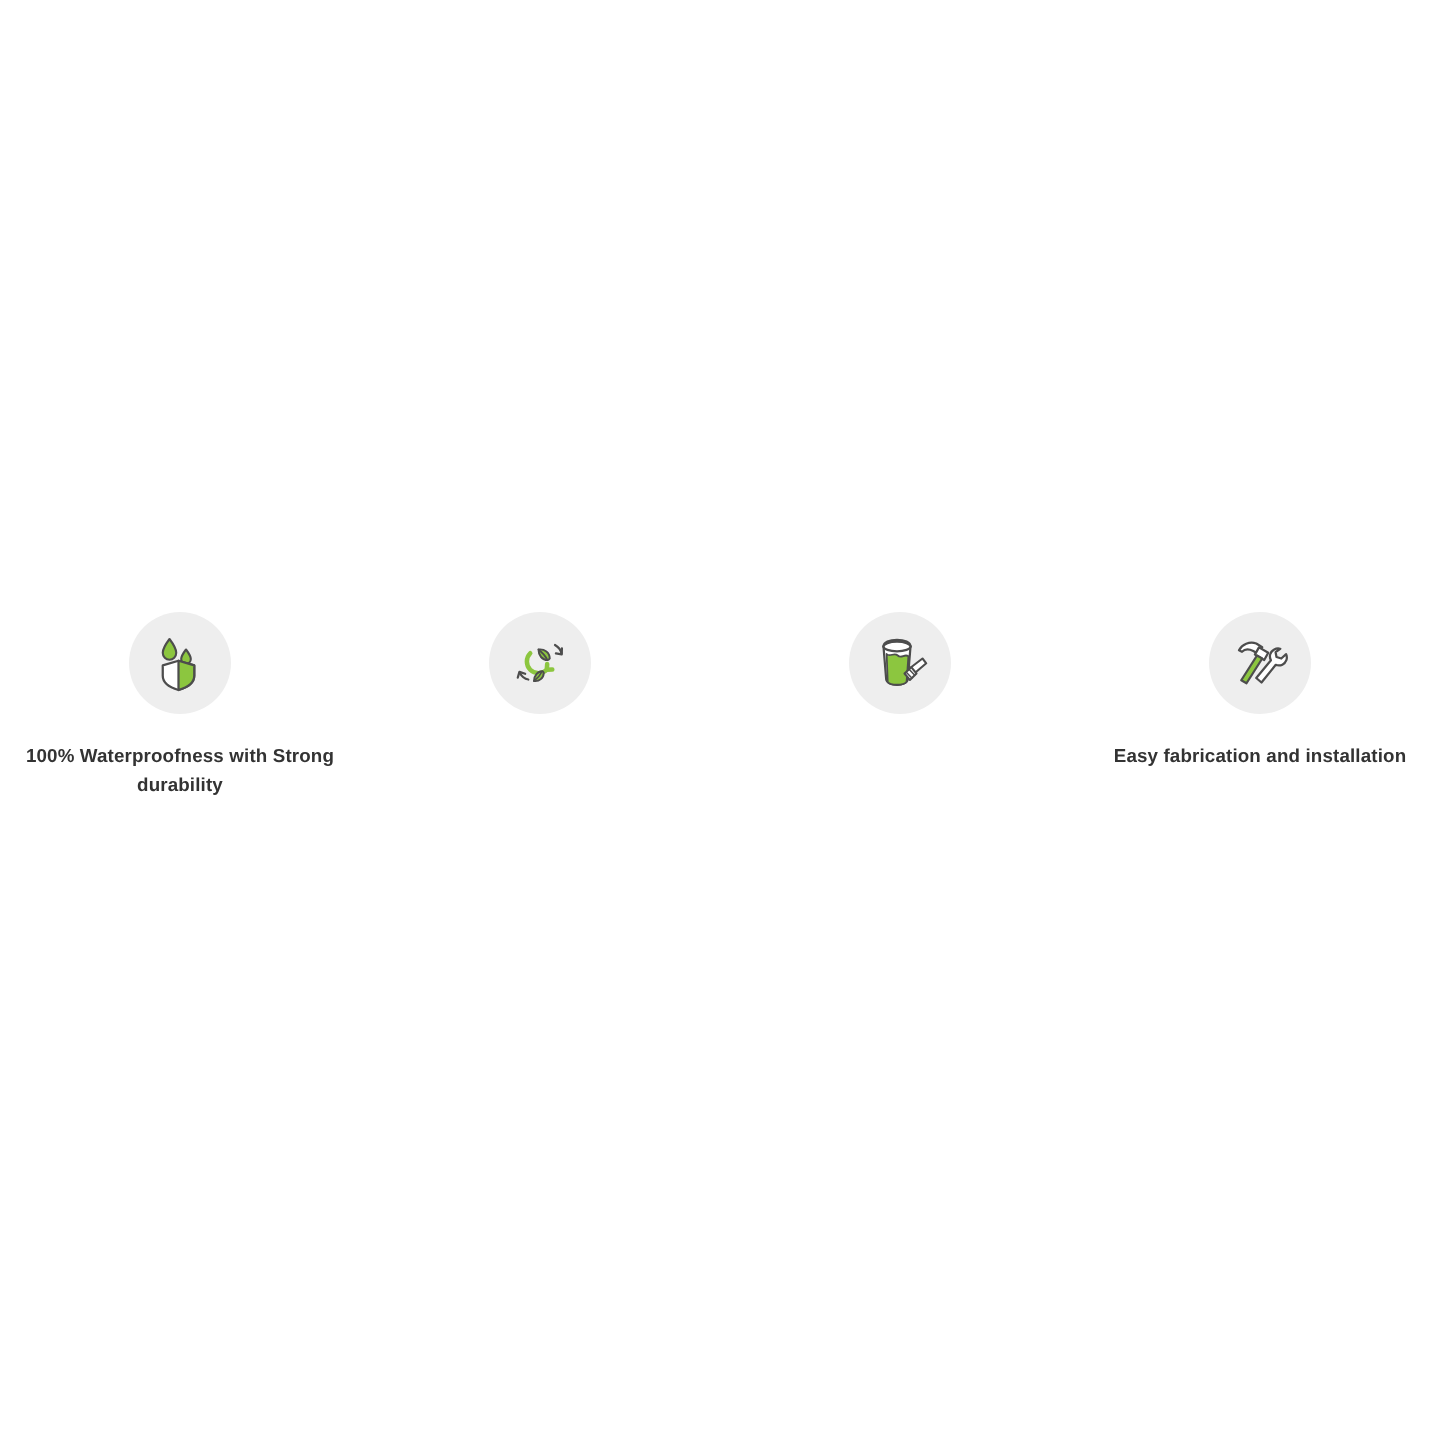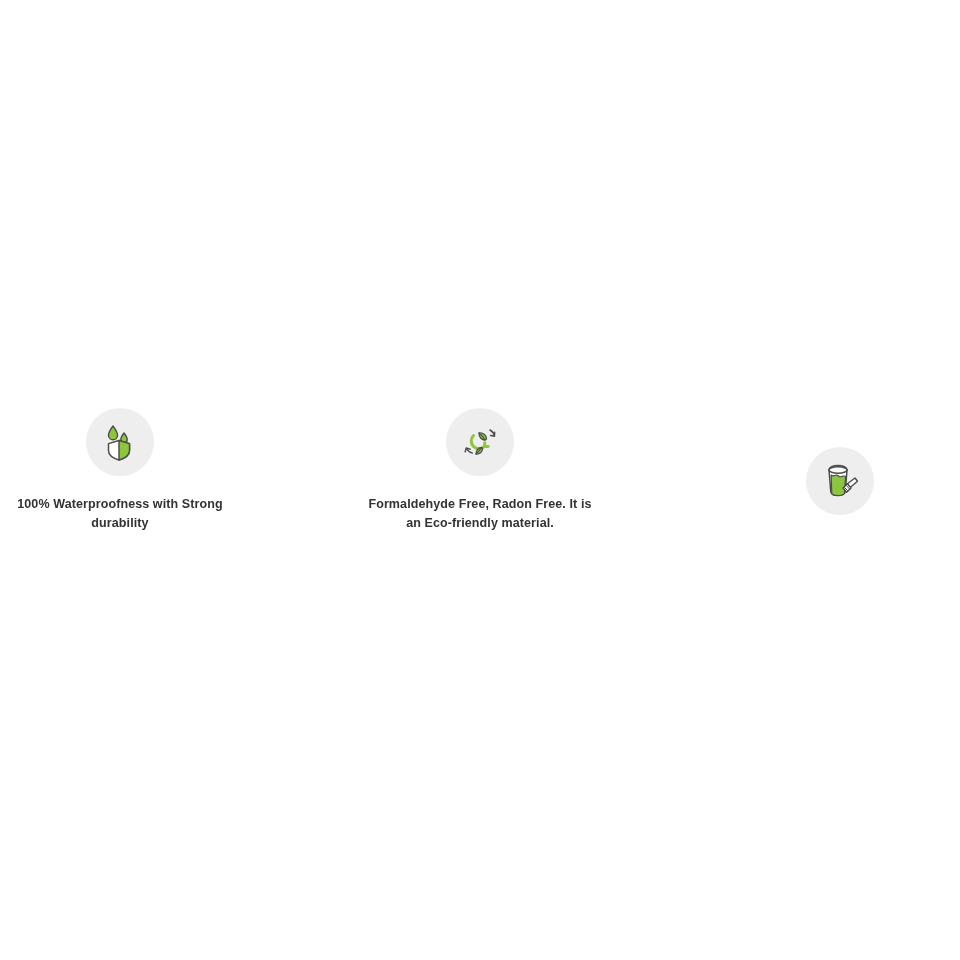--- a/index.html
+++ b/index.html
@@ -17,21 +17,21 @@
     background: #ffffff;
     overflow: hidden;
   }
   .features {
     position: absolute;
     top: 408px;
     left: 0;
     width: 960px;
     display: flex;
     flex-direction: row;
-    align-items: flex-end;
+    align-items: flex-start;
     justify-content: space-between;
   }
   .feature {
     width: 240px;
     display: flex;
     flex-direction: column;
     align-items: center;
   }
   .icon-circle {
     width: 68px;
@@ -87,35 +87,47 @@
             <path d="M8.2 32.7 L9.3 28.9 L13.1 30.2" fill="none" stroke="#4d4d4d" stroke-width="1.5" stroke-linecap="round" stroke-linejoin="round"></path>
             <path d="M16.5 16.5 C13.5 19.5 13.5 24.5 16.5 27.5 C19.5 30.5 24.5 30.5 27.5 27.5" fill="none" stroke="#8CC63F" stroke-width="3" stroke-linecap="round"></path>
             <path d="M27.5 27.5 L27.8 23.7 M27.5 27.5 L31.2 27.4" fill="none" stroke="#8CC63F" stroke-width="3" stroke-linecap="round"></path>
             <path d="M29.5 20 C29.5 16 26 13.5 22 14 C22 18 24.5 21 28 21 C28.6 21 29.1 20.6 29.5 20 Z" fill="#8CC63F" stroke="#4d4d4d" stroke-width="1.3" stroke-linejoin="round"></path>
             <path d="M22 14 C24.5 16 26.5 18 28 21" fill="none" stroke="#4d4d4d" stroke-width="1.1" stroke-linecap="round"></path>
             <path d="M25.5 29.5 C25.5 33 22.5 35.5 19 35 C19 31.5 21.5 28.5 24.5 28.5 C25 28.5 25.3 29 25.5 29.5 Z" fill="#8CC63F" stroke="#4d4d4d" stroke-width="1.3" stroke-linejoin="round"></path>
             <path d="M19 35 C21 33.5 23 31.5 24.5 28.5" fill="none" stroke="#4d4d4d" stroke-width="1.1" stroke-linecap="round"></path>
           </svg>
         </span>
       </div>
-      <div class="feature-label">Formaldehyde Free, Radon Free. It is an Eco-friendly material.</div>
     </div>
 
     <div class="feature">
       <div class="icon-circle">
         <span>
           <svg width="46" height="46" viewBox="0 0 46 46">
             <path d="M12 12 C12 9.3 16 7.5 21 7.5 C26 7.5 30 9.3 30 12" fill="none" stroke="#4d4d4d" stroke-width="1.5" stroke-linecap="round"></path>
             <path d="M12 12 L13.8 34 C14 36 17.2 37.5 21 37.5 C24.8 37.5 28 36 28.2 34 L30 12 Z" fill="#ffffff" stroke="#4d4d4d" stroke-width="1.5" stroke-linejoin="round"></path>
             <ellipse cx="21" cy="12" rx="9" ry="3.2" fill="#ffffff" stroke="#4d4d4d" stroke-width="1.5"></ellipse>
             <path d="M14.1 17 C16.5 19.5 19 15.5 21.5 18 C24 20.5 26 16.5 28.6 18.5 L27.4 35.5 C26.4 36.8 24 37.5 21 37.5 C18 37.5 15.6 36.8 14.8 35.6 Z" fill="#8CC63F" stroke="#4d4d4d" stroke-width="1.2" stroke-linejoin="round"></path>
             <path d="M29.5 26.5 L38 20 L40.5 23.2 L32.5 30 Z" fill="#ffffff" stroke="#4d4d4d" stroke-width="1.4" stroke-linejoin="round"></path>
             <path d="M26 30 L30.5 25.8 L34 30 L29.6 34.3 Z" fill="#ffffff" stroke="#4d4d4d" stroke-width="1.4" stroke-linejoin="round"></path>
             <path d="M27.2 29.2 L31.2 33.3" fill="none" stroke="#4d4d4d" stroke-width="1"></path>
             <path d="M29.2 27.4 L33 31.4" fill="none" stroke="#4d4d4d" stroke-width="1"></path>
           </svg>
         </span>
       </div>
     </div>
 
+    <div class="feature">
+      <div class="icon-circle">
+        <span>
+          <svg width="46" height="46" viewBox="0 0 46 46">
+            <path d="M9 14.5 C11 10.5 16 8.5 20.5 10 L24.5 12.5 L22 17 L18.5 15 C16 13.8 13 13.5 11 15.5 Z" fill="#ffffff" stroke="#4d4d4d" stroke-width="1.5" stroke-linejoin="round"></path>
+            <path d="M22.3 12.6 L28.5 16.2 L25.8 21 L19.6 17.4 Z" fill="#ffffff" stroke="#4d4d4d" stroke-width="1.5" stroke-linejoin="round"></path>
+            <path d="M24.5 20 L14 36.5 L10.5 34.5 L21 18 Z" fill="#8CC63F" stroke="#4d4d4d" stroke-width="1.5" stroke-linejoin="round"></path>
+            <path d="M36.5 13.5 C33.7 12.8 30.8 14.3 29.9 17 C29.4 18.5 29.6 20 30.3 21.2 L20.5 33 L24 36 L33.5 24.2 C34.9 24.8 36.5 24.8 37.9 24.1 C40.5 22.8 41.6 19.7 40.4 17.1 L37.2 20 L34 19 L33.4 15.8 Z" fill="#ffffff" stroke="#4d4d4d" stroke-width="1.5" stroke-linejoin="round"></path>
+          </svg>
+        </span>
+      </div>
+      <div class="feature-label">Easy fabrication and installation</div>
+    </div>
 
   </div>
 </div>
 
 </body></html>

